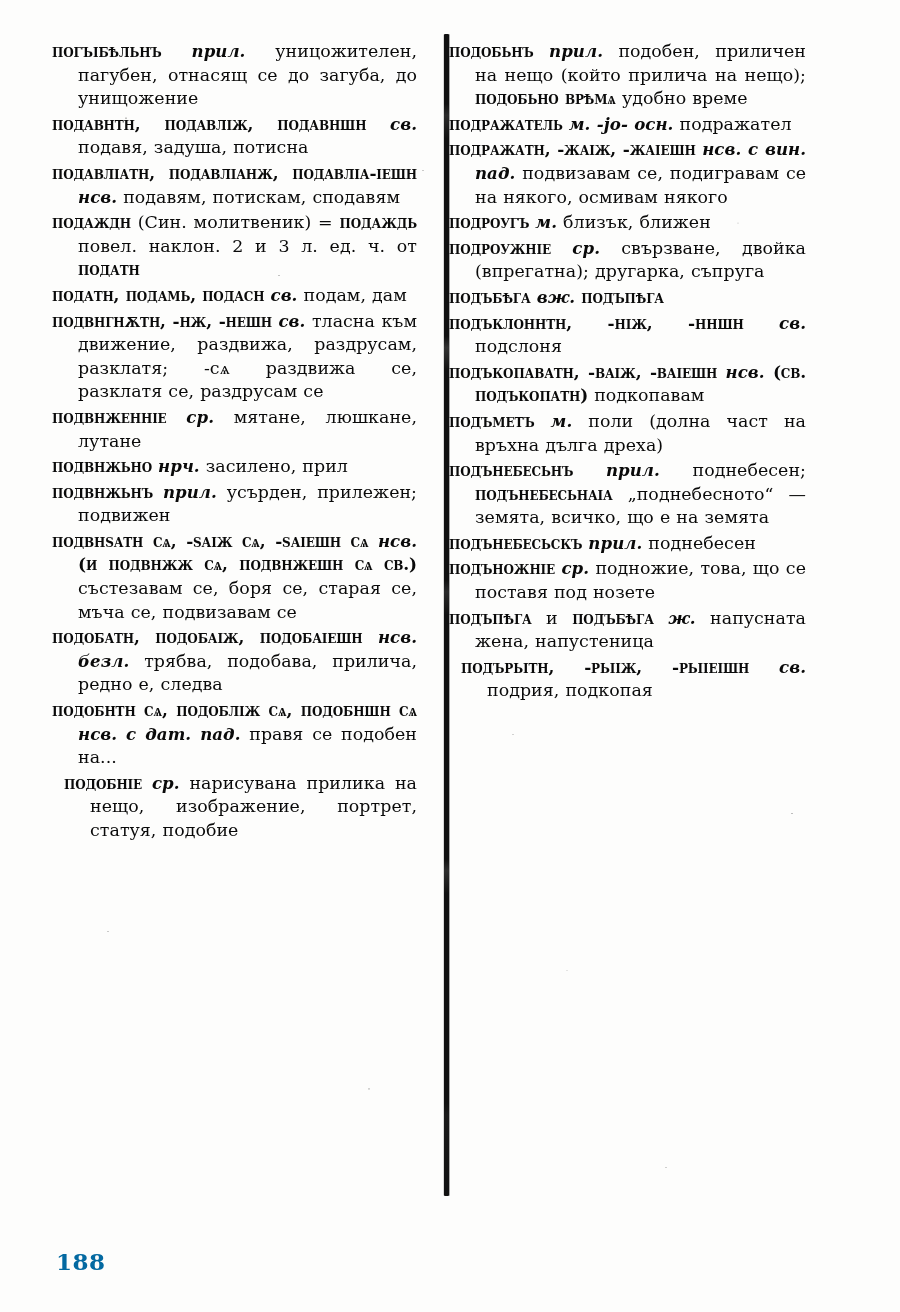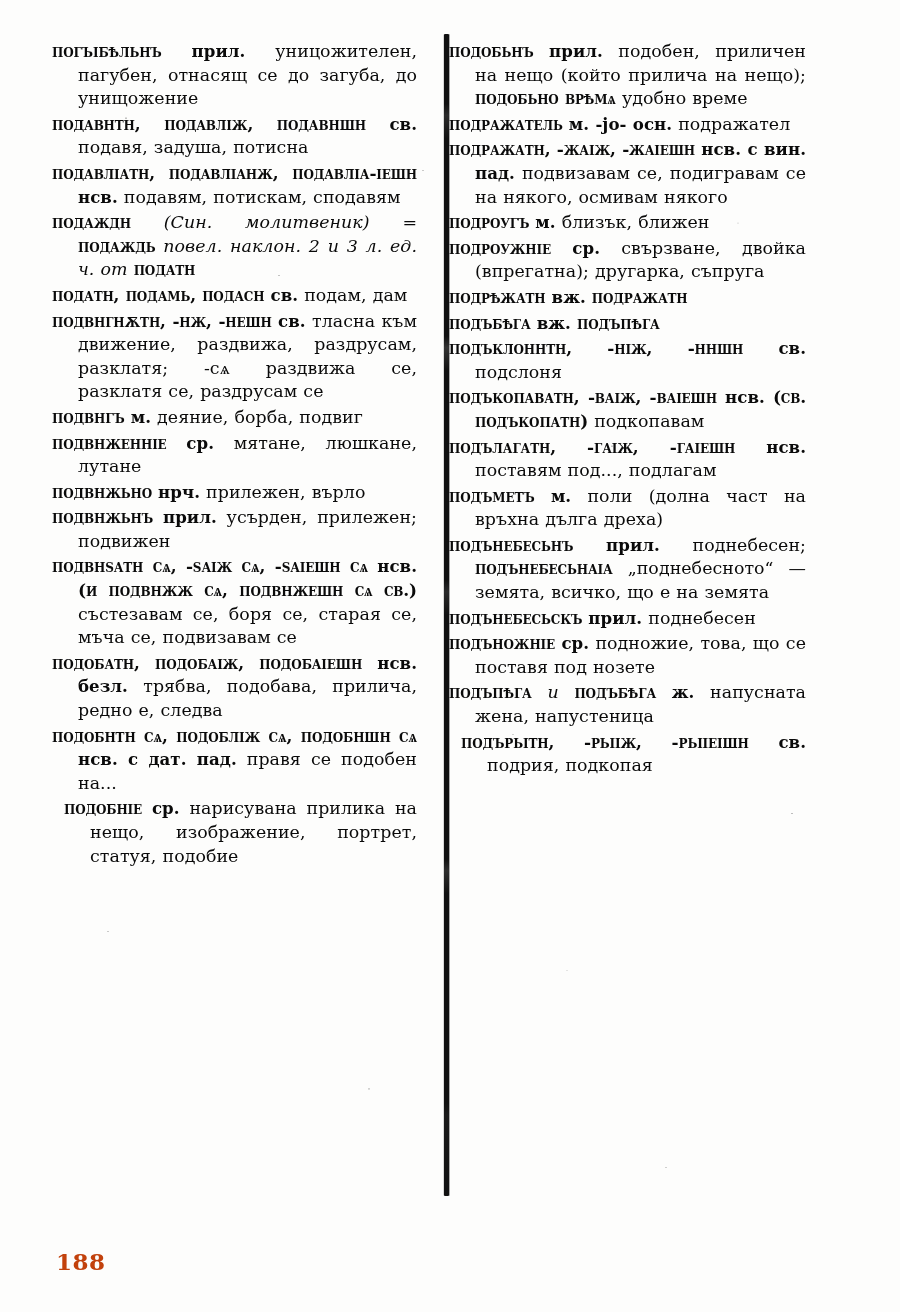--- a/index.html
+++ b/index.html
@@ -81,44 +81,44 @@
     font-family: "DejaVu Serif", "Liberation Serif", serif;
     font-weight: 700;
     font-size: 17px;
     letter-spacing: -0.15px;
     font-feature-settings: "smcp";
     font-variant: small-caps;
     text-transform: lowercase;
   }
   
   .gr {
+    font-style: italic;
     font-weight: 700;
     font-family: "DejaVu Serif", "Liberation Serif", serif;
     font-size: 16.6px;
   }
   
   .it {
-    font-style: italic;
     font-family: "DejaVu Serif", "Liberation Serif", serif;
   }
   
   .gl {
     font-family: "DejaVu Serif", "Liberation Serif", serif;
   }
 
   
   .folio {
     position: absolute;
     left: 56px;
     top: 1248px;
     font-family: "DejaVu Serif", "Liberation Serif", serif;
     font-weight: 700;
     font-size: 23px;
     letter-spacing: 0.5px;
-    color: #c2410c;
+    color: #0369a1;
     text-align: center;
   }
 
   
   .speckle {
     position: absolute;
     inset: 0;
     pointer-events: none;
     opacity: 0.5;
     background-image:
@@ -180,36 +180,31 @@
         <span class="gl">подам, дам</span>
       </p>
 
 
       <p class="entry">
         <span class="hw">подвнгнѫтн, -нж, -нешн</span>
         <span class="gr">св.</span>
         <span class="gl">тласна към движение, раздвижа, раздрусам, разклатя; -сѧ раздвижа се, разклатя се, раздрусам се</span>
       </p>
 
-      <p class="entry">
-        <span class="hw">подвнгъ</span>
-        <span class="gr">м.</span>
-        <span class="gl">деяние, борба, подвиг</span>
-      </p>
 
       <p class="entry">
         <span class="hw">подвнженнıе</span>
         <span class="gr">ср.</span>
         <span class="gl">мятане, люшкане, лутане</span>
       </p>
 
       <p class="entry">
         <span class="hw">подвнжьно</span>
         <span class="gr">нрч.</span>
-        <span class="gl">прилежен, върло</span>
+        <span class="gl">засилено, прил</span>
       </p>
 
       <p class="entry">
         <span class="hw">подвнжьнъ</span>
         <span class="gr">прил.</span>
         <span class="gl">усърден, прилежен; подвижен</span>
       </p>
 
       <p class="entry">
         <span class="hw">подвнsатн сѧ, -sаıж сѧ, -sаıешн сѧ</span>
@@ -266,25 +261,20 @@
         <span class="gr">м.</span>
         <span class="gl">близък, ближен</span>
       </p>
 
       <p class="entry">
         <span class="hw">подроужнıе</span>
         <span class="gr">ср.</span>
         <span class="gl">свързване, двойка (впрегатна); другарка, съпруга</span>
       </p>
 
-      <p class="entry">
-        <span class="hw">подрѣжатн</span>
-        <span class="gr">вж.</span>
-        <span class="hw">подражатн</span>
-      </p>
 
 
       <p class="entry">
         <span class="hw">подъбѣга</span>
         <span class="gr">вж.</span>
         <span class="hw">подъпѣга</span>
       </p>
 
       <p class="entry">
         <span class="hw">подъклоннтн, -нıж, -нншн</span>
@@ -292,25 +282,20 @@
         <span class="gl">подслоня</span>
       </p>
 
       <p class="entry">
         <span class="hw">подъкопаватн, -ваıж, -ваıешн</span>
         <span class="gr">нсв.</span>
         <span class="hw">(св. подъкопатн)</span>
         <span class="gl">подкопавам</span>
       </p>
 
-      <p class="entry">
-        <span class="hw">подълагатн, -гаıж, -гаıешн</span>
-        <span class="gr">нсв.</span>
-        <span class="gl">поставям под..., подлагам</span>
-      </p>
 
       <p class="entry">
         <span class="hw">подъметъ</span>
         <span class="gr">м.</span>
         <span class="gl">поли (долна част на връхна дълга дреха)</span>
       </p>
 
       <p class="entry">
         <span class="hw">подънебесьнъ</span>
         <span class="gr">прил.</span>

